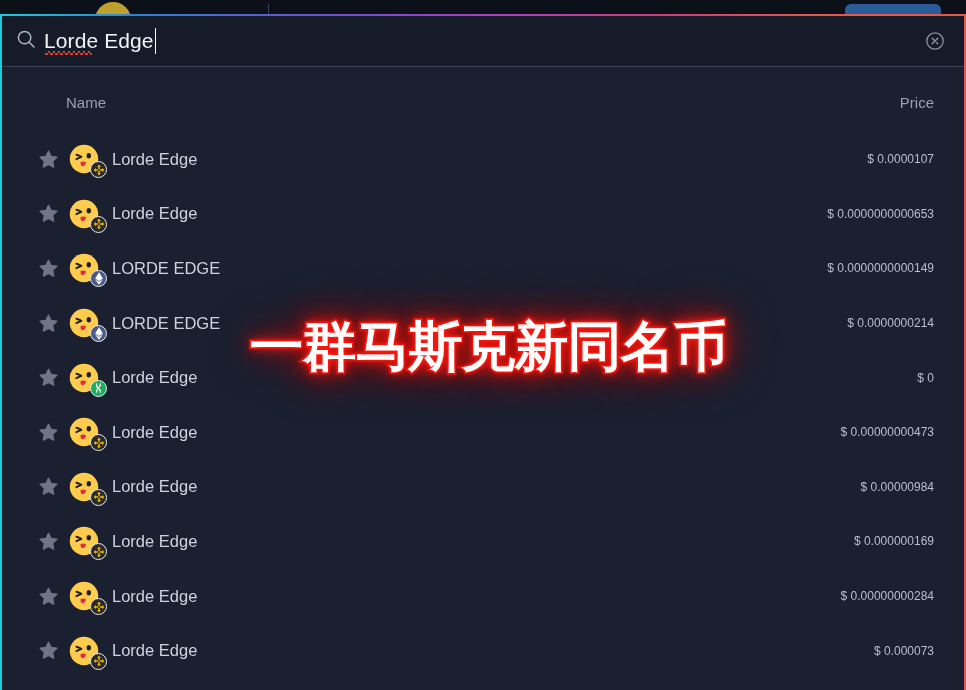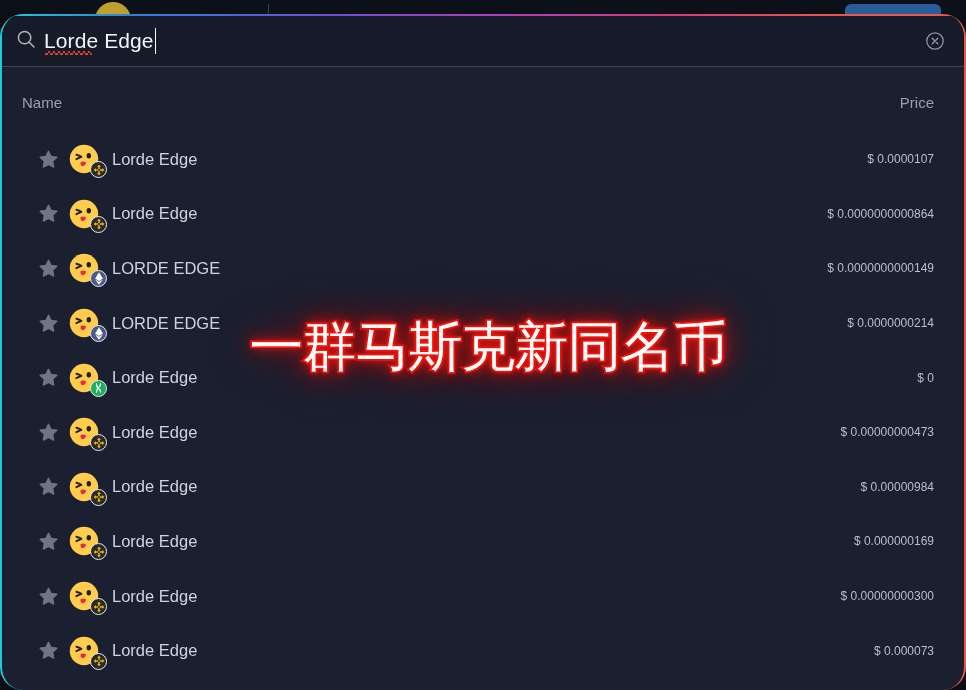--- a/index.html
+++ b/index.html
@@ -43,21 +43,20 @@
   
   #search-overlay {
     position: absolute;
     left: 0; top: 14px;
     width: 966px;
     height: 676px;
     background: #1a2030;
     border-left: 2px solid #21c8d8;
     border-right: 2px solid #e8574a;
     overflow: hidden;
-    border-radius: 23px;
   }
   
   #overlay-top-edge {
     position: absolute;
     left: 0; top: 0;
     width: 100%; height: 2px;
     background: linear-gradient(to right,
       #21c8d8 0%, #2f7fd4 14%, #6d4fd0 34%,
       #a83fc0 50%, #d13a7e 68%, #e8574a 86%, #e8574a 100%);
   }
@@ -123,21 +122,21 @@
   }
 
   
   #results-header {
     position: absolute;
     left: 0; top: 70px;
     width: 962px;
     height: 36px;
     display: flex;
     align-items: center;
-    padding: 0 30px 0 20px;
+    padding: 0 30px 0 64px;
   }
   .col-head {
     font-size: 15px;
     color: #9aa0ae;
     font-weight: 400;
   }
   #col-head-name { flex: 1 1 auto; text-align: left; }
   #col-head-price { flex: 0 0 auto; text-align: right; }
 
   #results-list {
@@ -197,21 +196,21 @@
     width: 484px;
     height: 74px;
     display: flex;
     align-items: center;
     justify-content: center;
     pointer-events: none;
   }
   #caption-text {
     font-family: "DejaVu Sans", sans-serif;
     font-size: 54px;
-    font-weight: normal;
+    font-weight: bold;
     color: #ffffff;
     letter-spacing: -1px;
     line-height: 1;
     white-space: nowrap;
     -webkit-text-stroke: 3.5px #f01a14;
     paint-order: stroke fill;
     text-shadow:
       0 0 5px #ff1a12,
       0 0 11px #ff1a12,
       0 0 20px #e81008,
@@ -300,21 +299,21 @@
             <svg width="12" height="12" viewBox="0 0 24 24">
               <path d="M12 1.5 15.4 4.9 12 8.3 8.6 4.9Z" fill="#F0B90B"></path>
               <path d="M4.9 8.6 8.3 12 4.9 15.4 1.5 12Z" fill="#F0B90B"></path>
               <path d="M19.1 8.6 22.5 12 19.1 15.4 15.7 12Z" fill="#F0B90B"></path>
               <path d="M12 15.7 15.4 19.1 12 22.5 8.6 19.1Z" fill="#F0B90B"></path>
               <path d="M12 8.4 15.6 12 12 15.6 8.4 12Z" fill="none" stroke="#F0B90B" stroke-width="2"></path>
             </svg>
           </span>
         </span>
         <span class="row-name">Lorde Edge</span>
-        <span class="row-price">$ 0.0000000000864</span>
+        <span class="row-price">$ 0.0000000000653</span>
       </div>
       <div class="result-row">
         <svg class="row-star" width="21" height="21" viewBox="0 0 24 24">
           <path d="M12 2.6 14.9 8.6 21.5 9.5 16.7 14.1 17.9 20.6 12 17.5 6.1 20.6 7.3 14.1 2.5 9.5 9.1 8.6Z" fill="#6e7585" stroke="#6e7585" stroke-width="1.6" stroke-linejoin="round"></path>
         </svg>
         <span class="token-logo">
           <svg class="emoji-face" viewBox="0 0 36 36">
             <circle cx="18" cy="18" r="16" fill="#FFCC4D"></circle>
             <path d="M9.5 13.2 q4.4 1.1 5.6 2.4 q-2.6 1.1 -5.7 2.6" fill="none" stroke="#1f2024" stroke-width="2.1" stroke-linecap="round" stroke-linejoin="round"></path>
             <ellipse cx="23.4" cy="14.4" rx="2.5" ry="3.1" fill="#1f2024"></ellipse>
@@ -460,21 +459,21 @@
             <svg width="12" height="12" viewBox="0 0 24 24">
               <path d="M12 1.5 15.4 4.9 12 8.3 8.6 4.9Z" fill="#F0B90B"></path>
               <path d="M4.9 8.6 8.3 12 4.9 15.4 1.5 12Z" fill="#F0B90B"></path>
               <path d="M19.1 8.6 22.5 12 19.1 15.4 15.7 12Z" fill="#F0B90B"></path>
               <path d="M12 15.7 15.4 19.1 12 22.5 8.6 19.1Z" fill="#F0B90B"></path>
               <path d="M12 8.4 15.6 12 12 15.6 8.4 12Z" fill="none" stroke="#F0B90B" stroke-width="2"></path>
             </svg>
           </span>
         </span>
         <span class="row-name">Lorde Edge</span>
-        <span class="row-price">$ 0.00000000300</span>
+        <span class="row-price">$ 0.00000000284</span>
       </div>
       <div class="result-row">
         <svg class="row-star" width="21" height="21" viewBox="0 0 24 24">
           <path d="M12 2.6 14.9 8.6 21.5 9.5 16.7 14.1 17.9 20.6 12 17.5 6.1 20.6 7.3 14.1 2.5 9.5 9.1 8.6Z" fill="#6e7585" stroke="#6e7585" stroke-width="1.6" stroke-linejoin="round"></path>
         </svg>
         <span class="token-logo">
           <svg class="emoji-face" viewBox="0 0 36 36">
             <circle cx="18" cy="18" r="16" fill="#FFCC4D"></circle>
             <path d="M9.5 13.2 q4.4 1.1 5.6 2.4 q-2.6 1.1 -5.7 2.6" fill="none" stroke="#1f2024" stroke-width="2.1" stroke-linecap="round" stroke-linejoin="round"></path>
             <ellipse cx="23.4" cy="14.4" rx="2.5" ry="3.1" fill="#1f2024"></ellipse>

